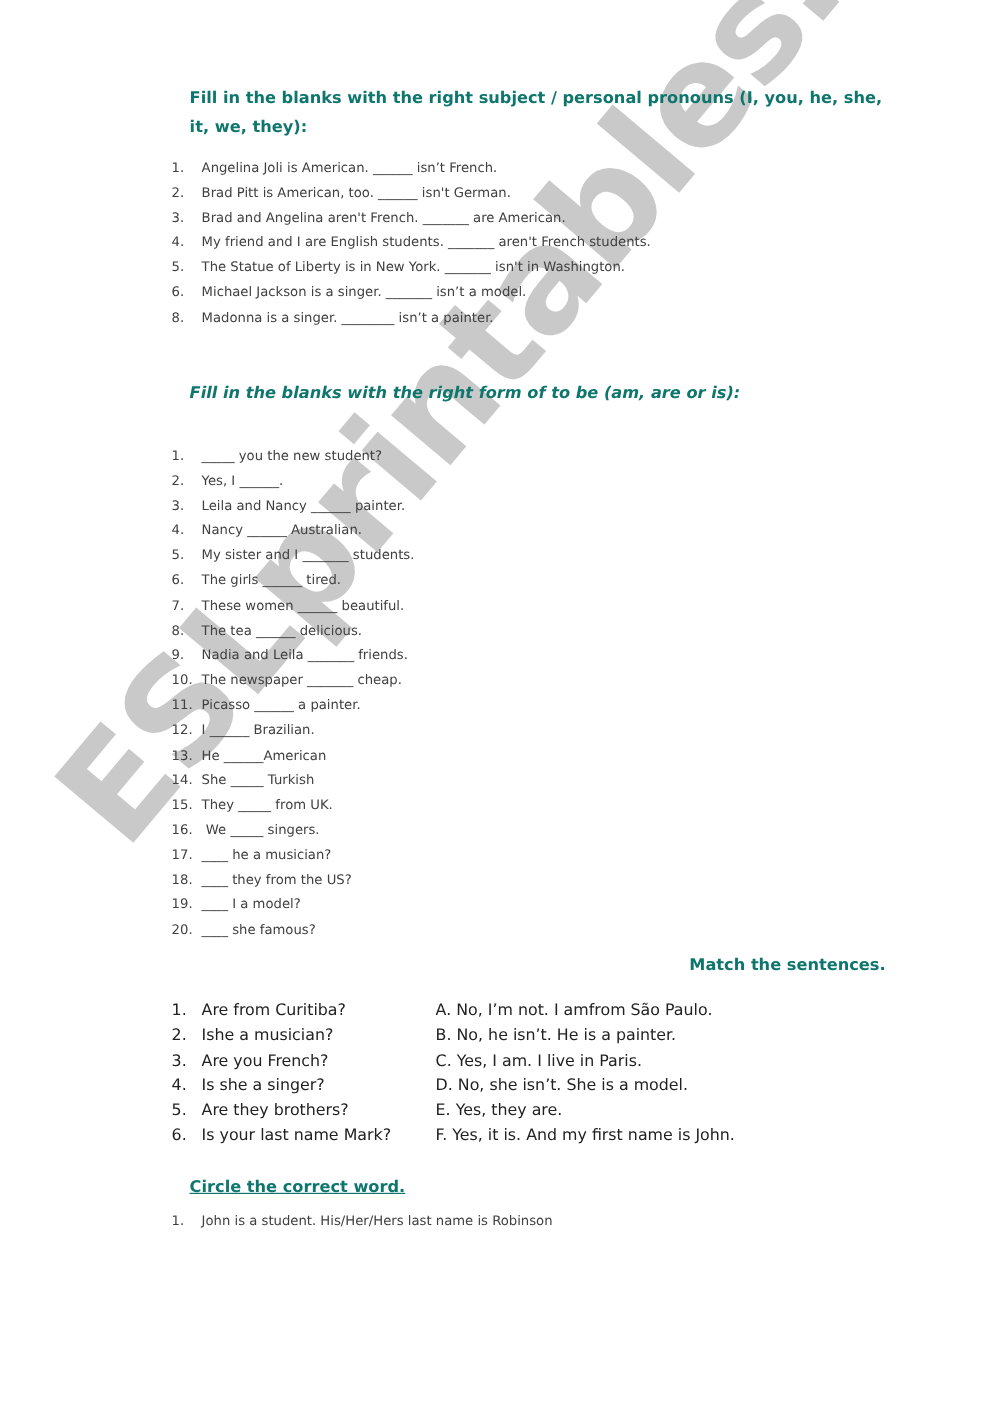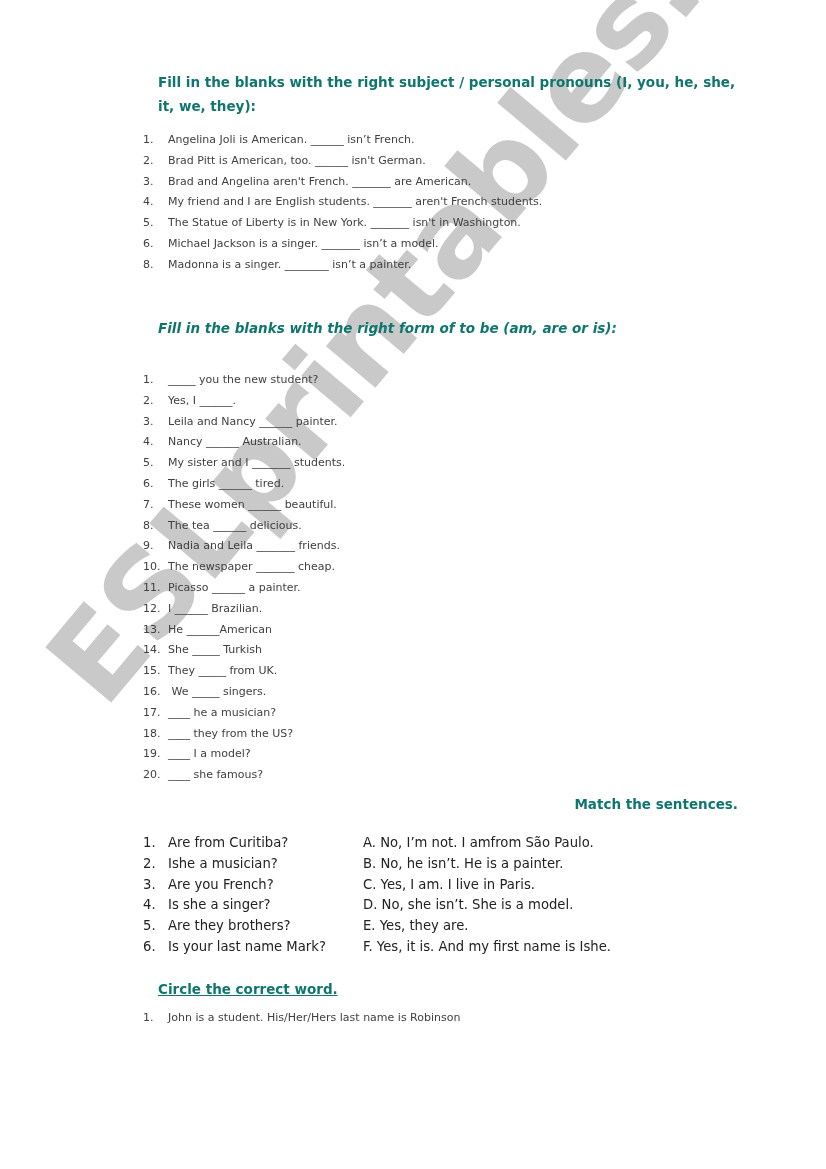--- a/index.html
+++ b/index.html
@@ -82,21 +82,21 @@
     <div class="match-row">
       <span class="match-q"><span class="num">4.</span><span>Is she a singer?</span></span>
       <span class="match-a">D. No, she isn’t. She is a model.</span>
     </div>
     <div class="match-row">
       <span class="match-q"><span class="num">5.</span><span>Are they brothers?</span></span>
       <span class="match-a">E. Yes, they are.</span>
     </div>
     <div class="match-row">
       <span class="match-q"><span class="num">6.</span><span>Is your last name Mark?</span></span>
-      <span class="match-a">F. Yes, it is. And my first name is Ishe.</span>
+      <span class="match-a">F. Yes, it is. And my first name is John.</span>
     </div>
   </div>
 
   <div class="heading" style="top:977px;text-decoration:underline;">Circle the correct word.</div>
   <ul class="list" style="top:1008px;">
     <li><span class="num">1.</span><span>John is a student. His/Her/Hers last name is Robinson</span></li>
   </ul>
 
 </div>
 

